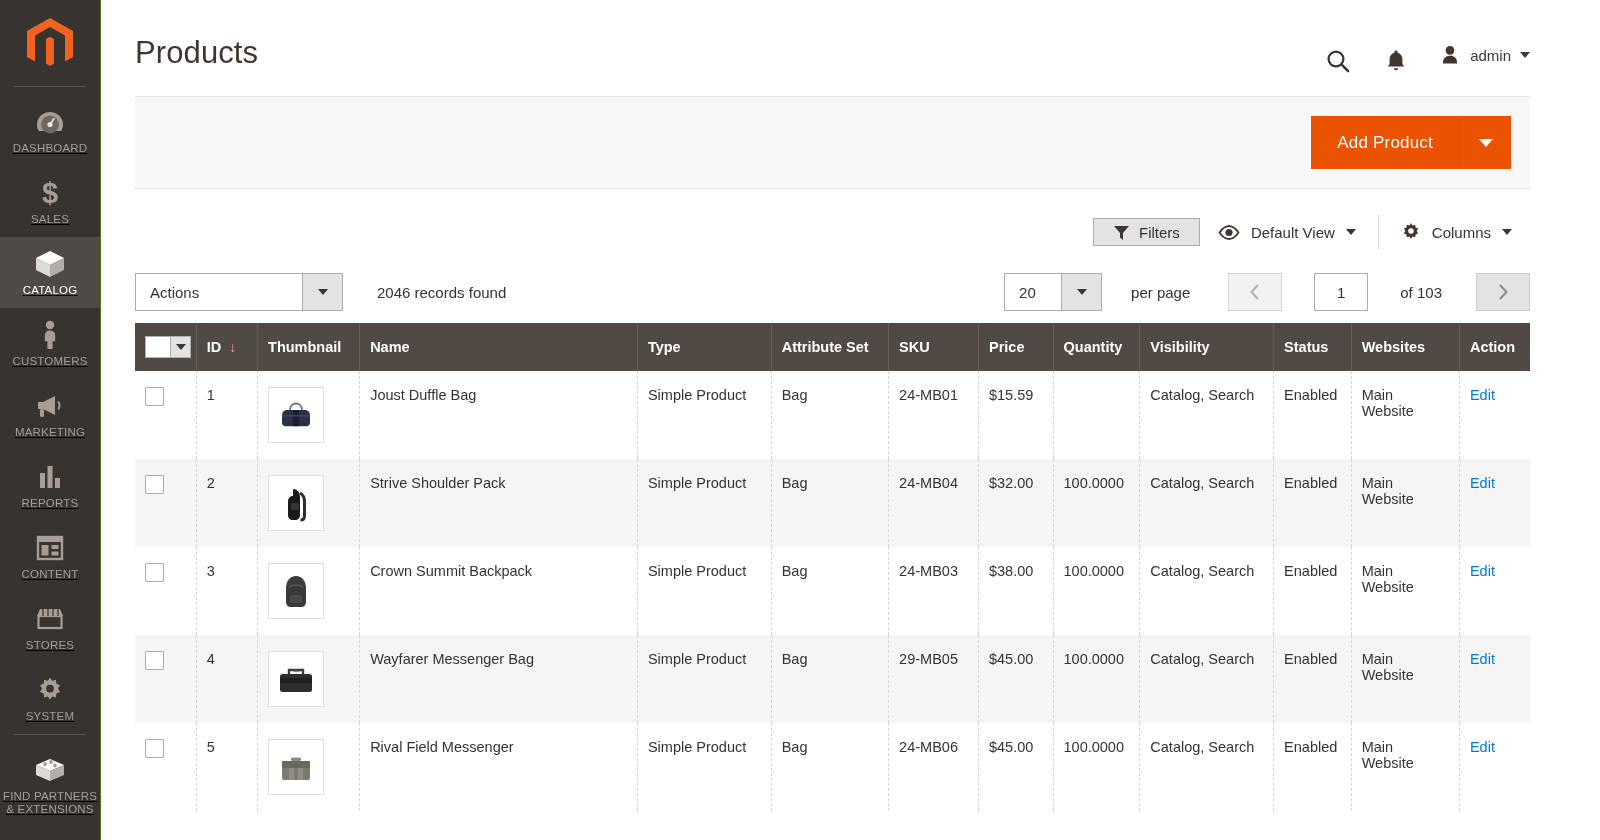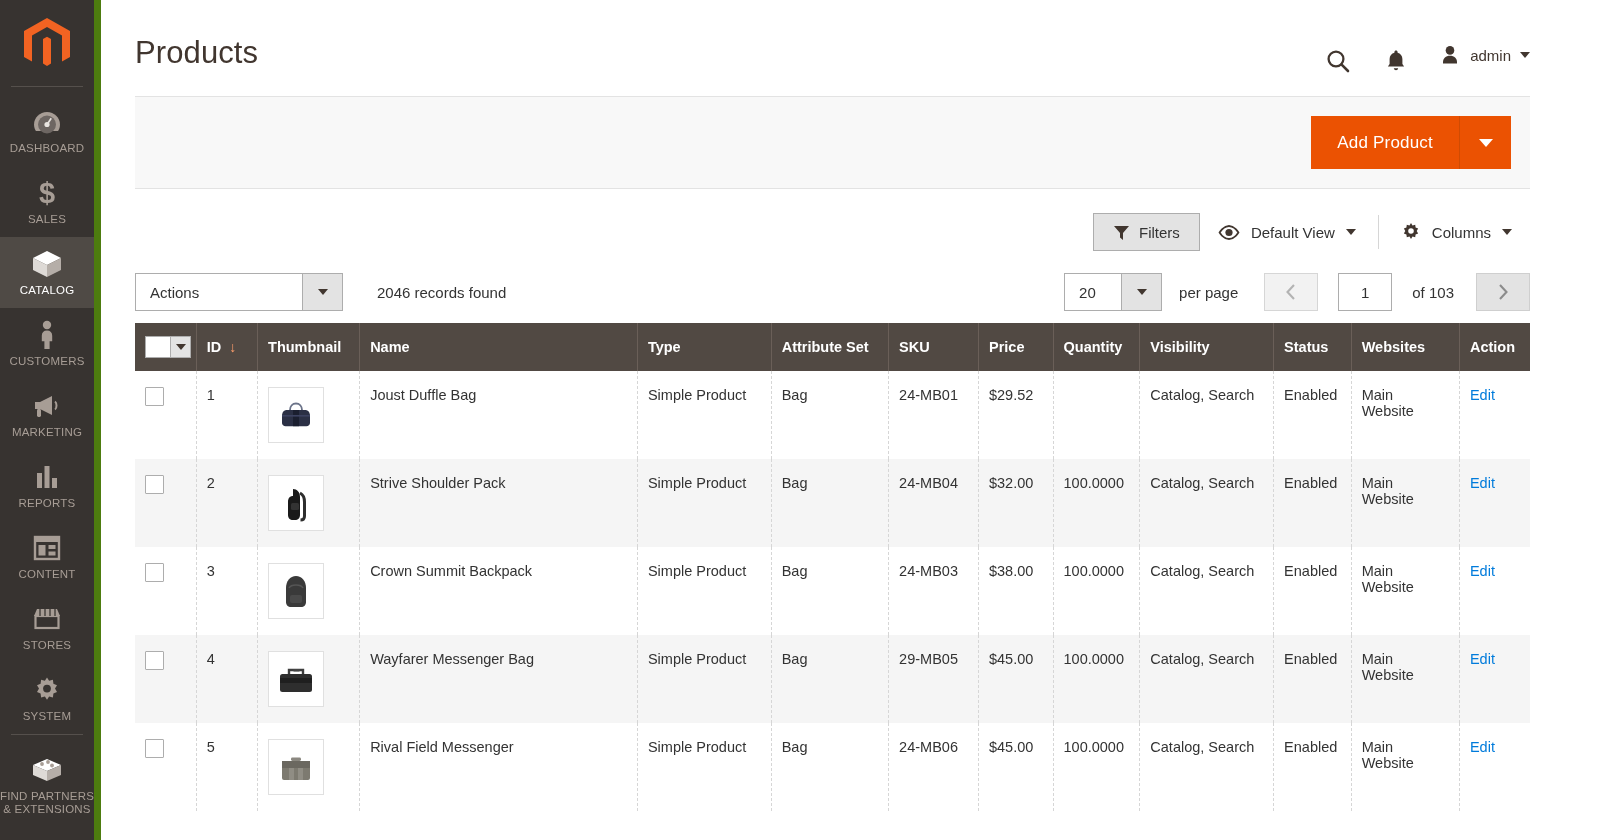--- a/index.html
+++ b/index.html
@@ -8,24 +8,25 @@
     background: #ffffff;
     font-family: "Liberation Sans", sans-serif;
     overflow: hidden;
   }
   .app { display: flex; width: 1600px; height: 840px; }
 
   
   .sidebar {
     width: 101px; min-width: 101px; height: 840px;
     background: #373330;
-    border-right: 7px solid #4d7c0f;
+    border-right: 1px solid #4d7c0f;
     display: flex; flex-direction: column; align-items: center;
     padding-top: 8px;
     overflow: hidden;
+    text-decoration: underline;
   }
   .logo-wrap { width: 100%; display: flex; justify-content: center; padding: 10px 0 16px 0; }
   .m-logo { width: 46px; height: 52px; display:block; }
   .side-divider { width: 72px; height: 1px; background: #55504c; margin: 0 0 8px 0; }
   .nav-item {
     width: 101px; min-height: 71px;
     display: flex; flex-direction: column; align-items: center; justify-content: center;
     color: #a79d95; text-decoration: none; cursor: pointer;
     padding: 9px 2px 8px 2px;
   }
@@ -80,21 +81,21 @@
 
   
   .grid-tools {
     margin: 0 70px 0 34px; height: 72px;
     display: flex; align-items: center; justify-content: flex-end; gap: 0;
     padding-top: 14px;
   }
   .filters-btn {
     display: flex; align-items: center; gap: 9px;
     border: 1px solid #adadad; background: #e3e3e3;
-    height: 38px; padding: 0 19px; cursor: pointer; color: #333333; font-size: 15px;
+    height: 28px; padding: 0 19px; cursor: pointer; color: #333333; font-size: 15px;
   }
   .tool-link { display: flex; align-items: center; gap: 11px; cursor: pointer; padding: 0 18px; height: 38px; }
   .tool-link .tlabel { font-size: 15px; color: #333333; }
   .tool-sep { width: 1px; height: 34px; background: #d6d6d6; margin: 0 4px; }
   .caret-sm { width: 0; height: 0; border-left: 5px solid transparent; border-right: 5px solid transparent; border-top: 6px solid #41362f; }
 
   
   .grid-bar {
     margin: 0 70px 0 34px; height: 62px;
     display: flex; align-items: center; justify-content: space-between;
@@ -102,21 +103,21 @@
   .gb-left { display: flex; align-items: center; gap: 34px; }
   .select-box { display: flex; height: 38px; border: 1px solid #adadad; background: #ffffff; }
   .select-box .sel-val { display: flex; align-items: center; padding: 0 14px; font-size: 15px; color: #333333; min-width: 0; text-align: center; }
   .select-box.actions .sel-val { width: 166px; }
   .select-box .sel-arrow {
     width: 40px; background: #e3e3e3; border-left: 1px solid #adadad;
     display: flex; align-items: center; justify-content: center; cursor: pointer;
   }
   .records { font-size: 15px; color: #333333; }
 
-  .gb-right { display: flex; align-items: center; gap: 4px; }
+  .gb-right { display: flex; align-items: center; gap: 16px; }
   .select-box.perpage .sel-val { width: 56px; justify-content: flex-start; }
   .perpage-label { font-size: 15px; color: #333333; margin-left: 13px; margin-right: 22px; }
   .pg-btn {
     width: 54px; height: 38px; background: #f2f2f2; border: 1px solid #d6d6d6;
     display: flex; align-items: center; justify-content: center; cursor: pointer;
   }
   .pg-btn.next { background: #e3e3e3; border-color: #cfcfcf; }
   .pg-input {
     width: 54px; height: 38px; border: 1px solid #adadad; background: #ffffff;
     text-align: center; font-size: 15px; color: #333333;
@@ -446,21 +447,21 @@
                   <rect x="22" y="20" width="6" height="16.2" fill="#1b1f30"></rect>
                   <path d="M19 20c0-4 2.5-6.5 6-6.5s6 2.5 6 6.5" fill="none" stroke="#6b7389" stroke-width="1.8"></path>
                   <rect x="11" y="25" width="28" height="1.6" fill="#3c4260"></rect>
                 </svg>
               </div>
             </td>
             <td>Joust Duffle Bag</td>
             <td>Simple Product</td>
             <td>Bag</td>
             <td>24-MB01</td>
-            <td>$29.52</td>
+            <td>$15.59</td>
             <td></td>
             <td>Catalog, Search</td>
             <td>Enabled</td>
             <td>Main Website</td>
             <td><a class="edit-link">Edit</a></td>
           </tr>
 
           <tr class="row-h alt">
             <td><span class="cb"></span></td>
             <td class="cell-id">2</td>

